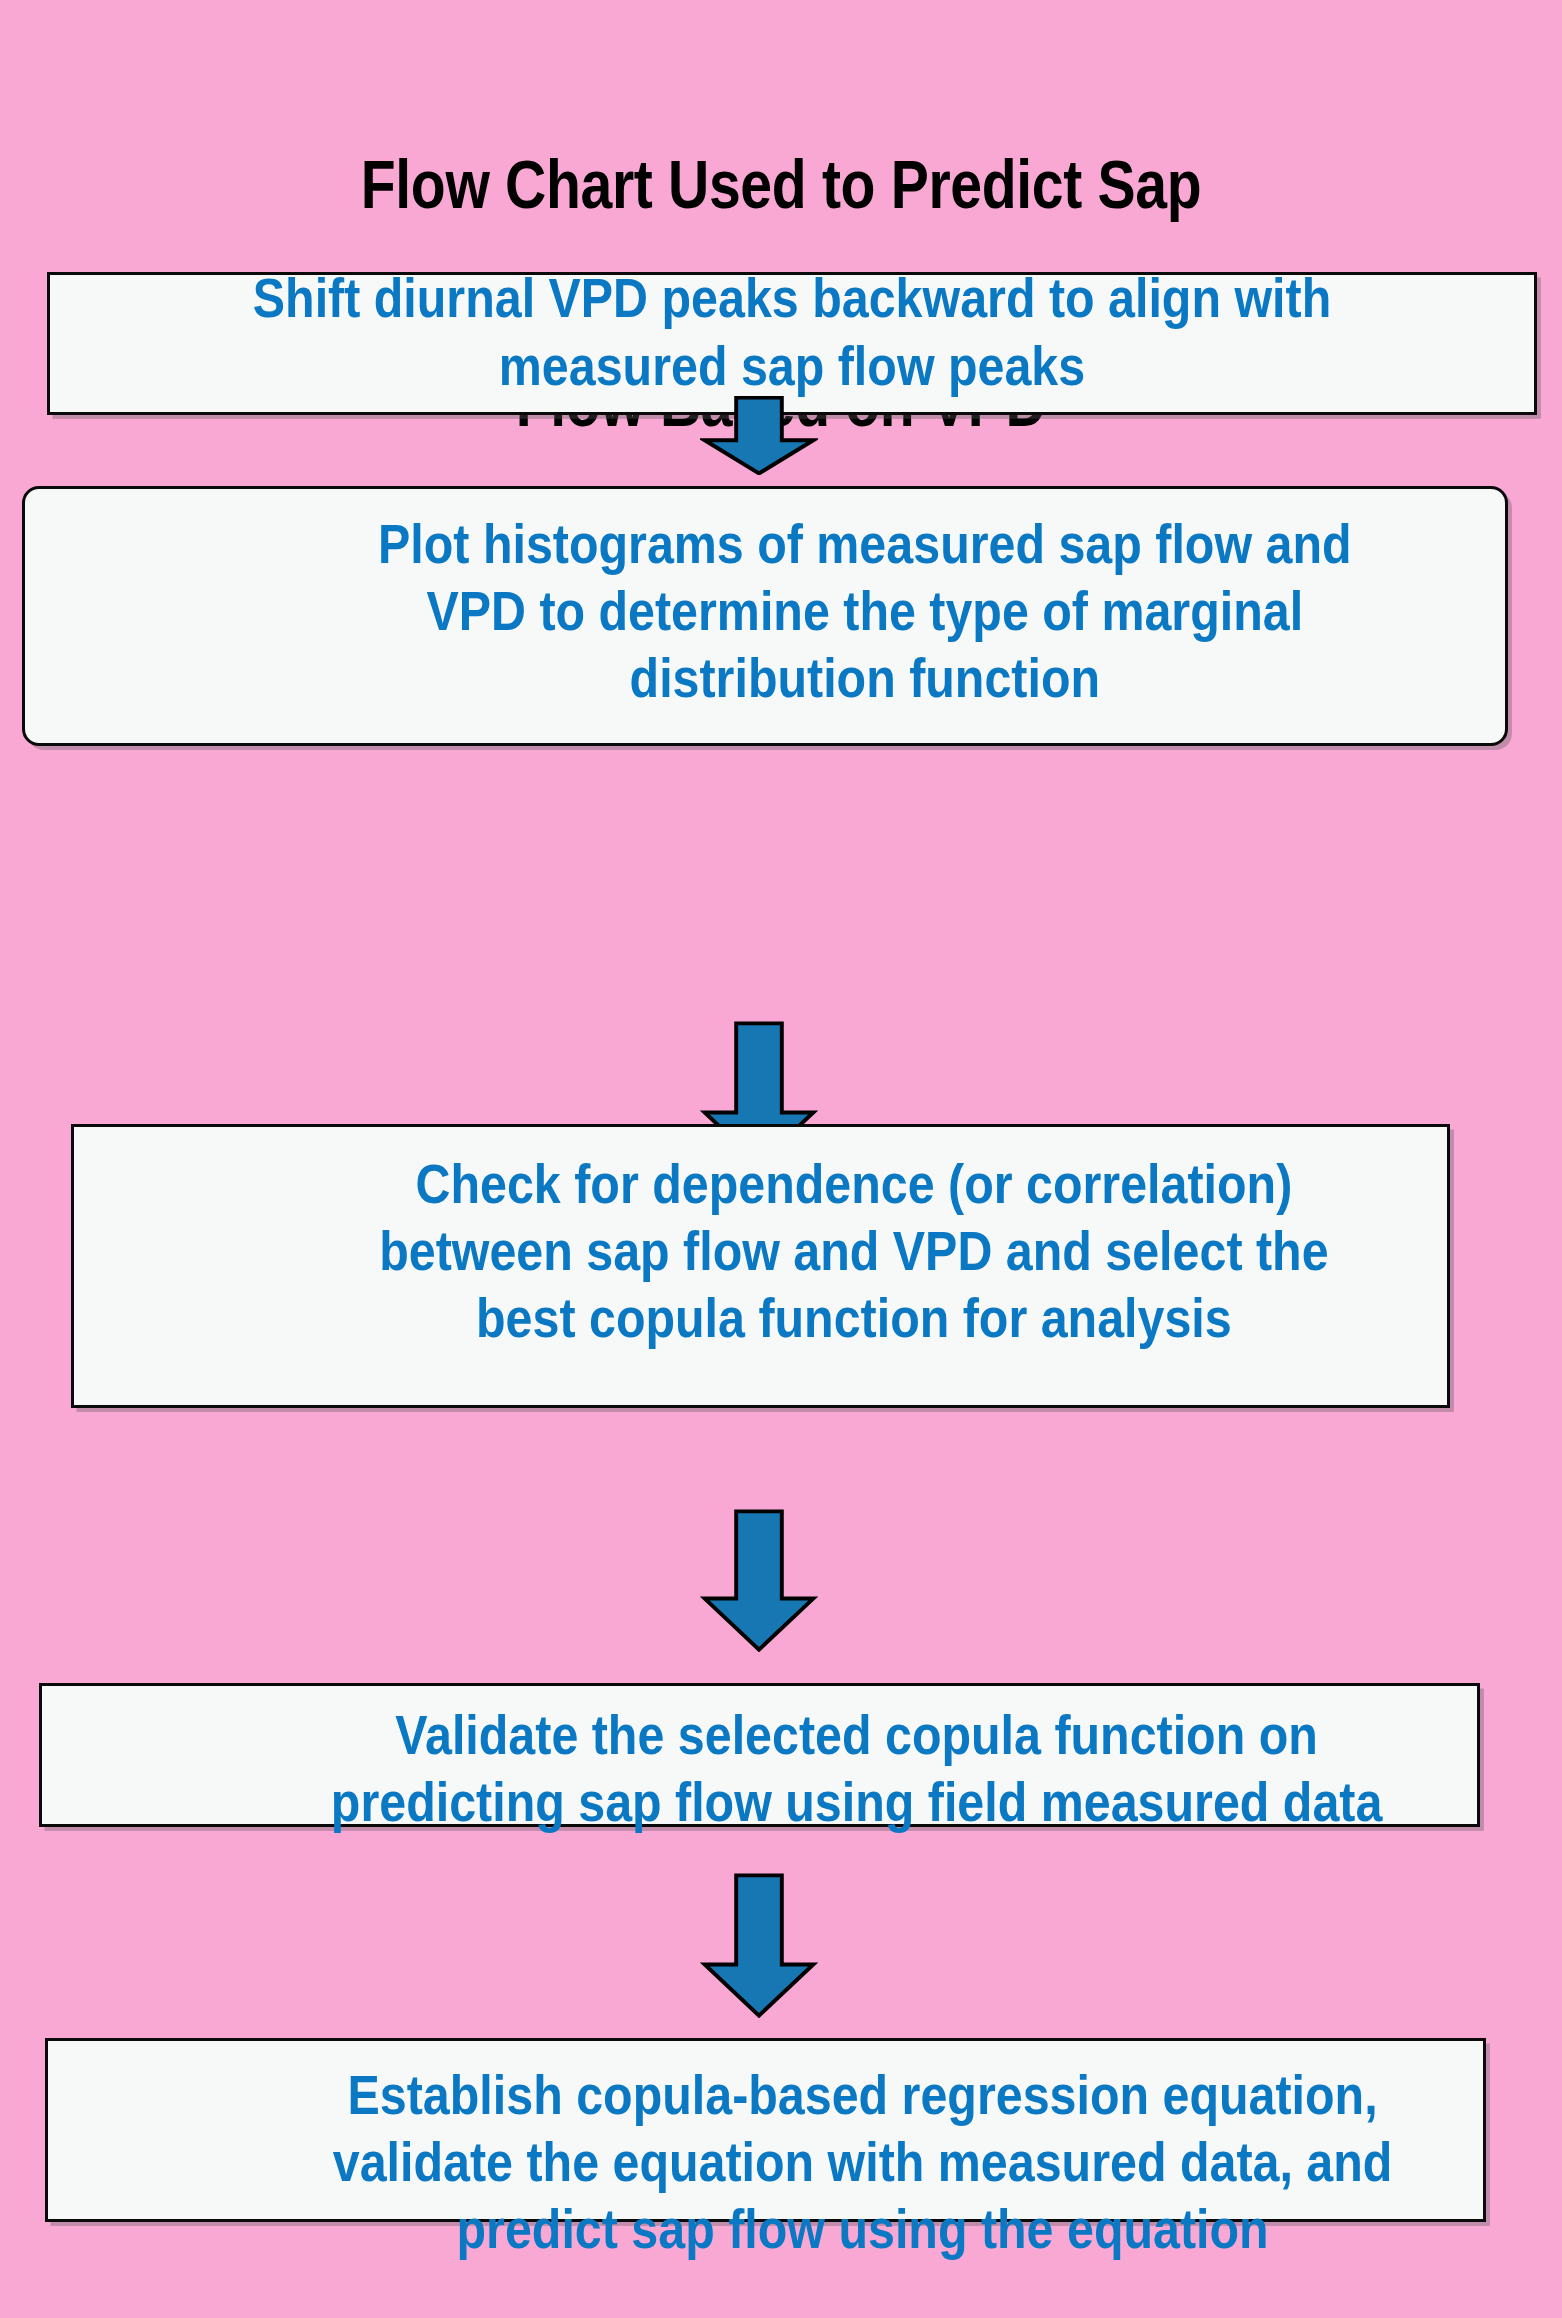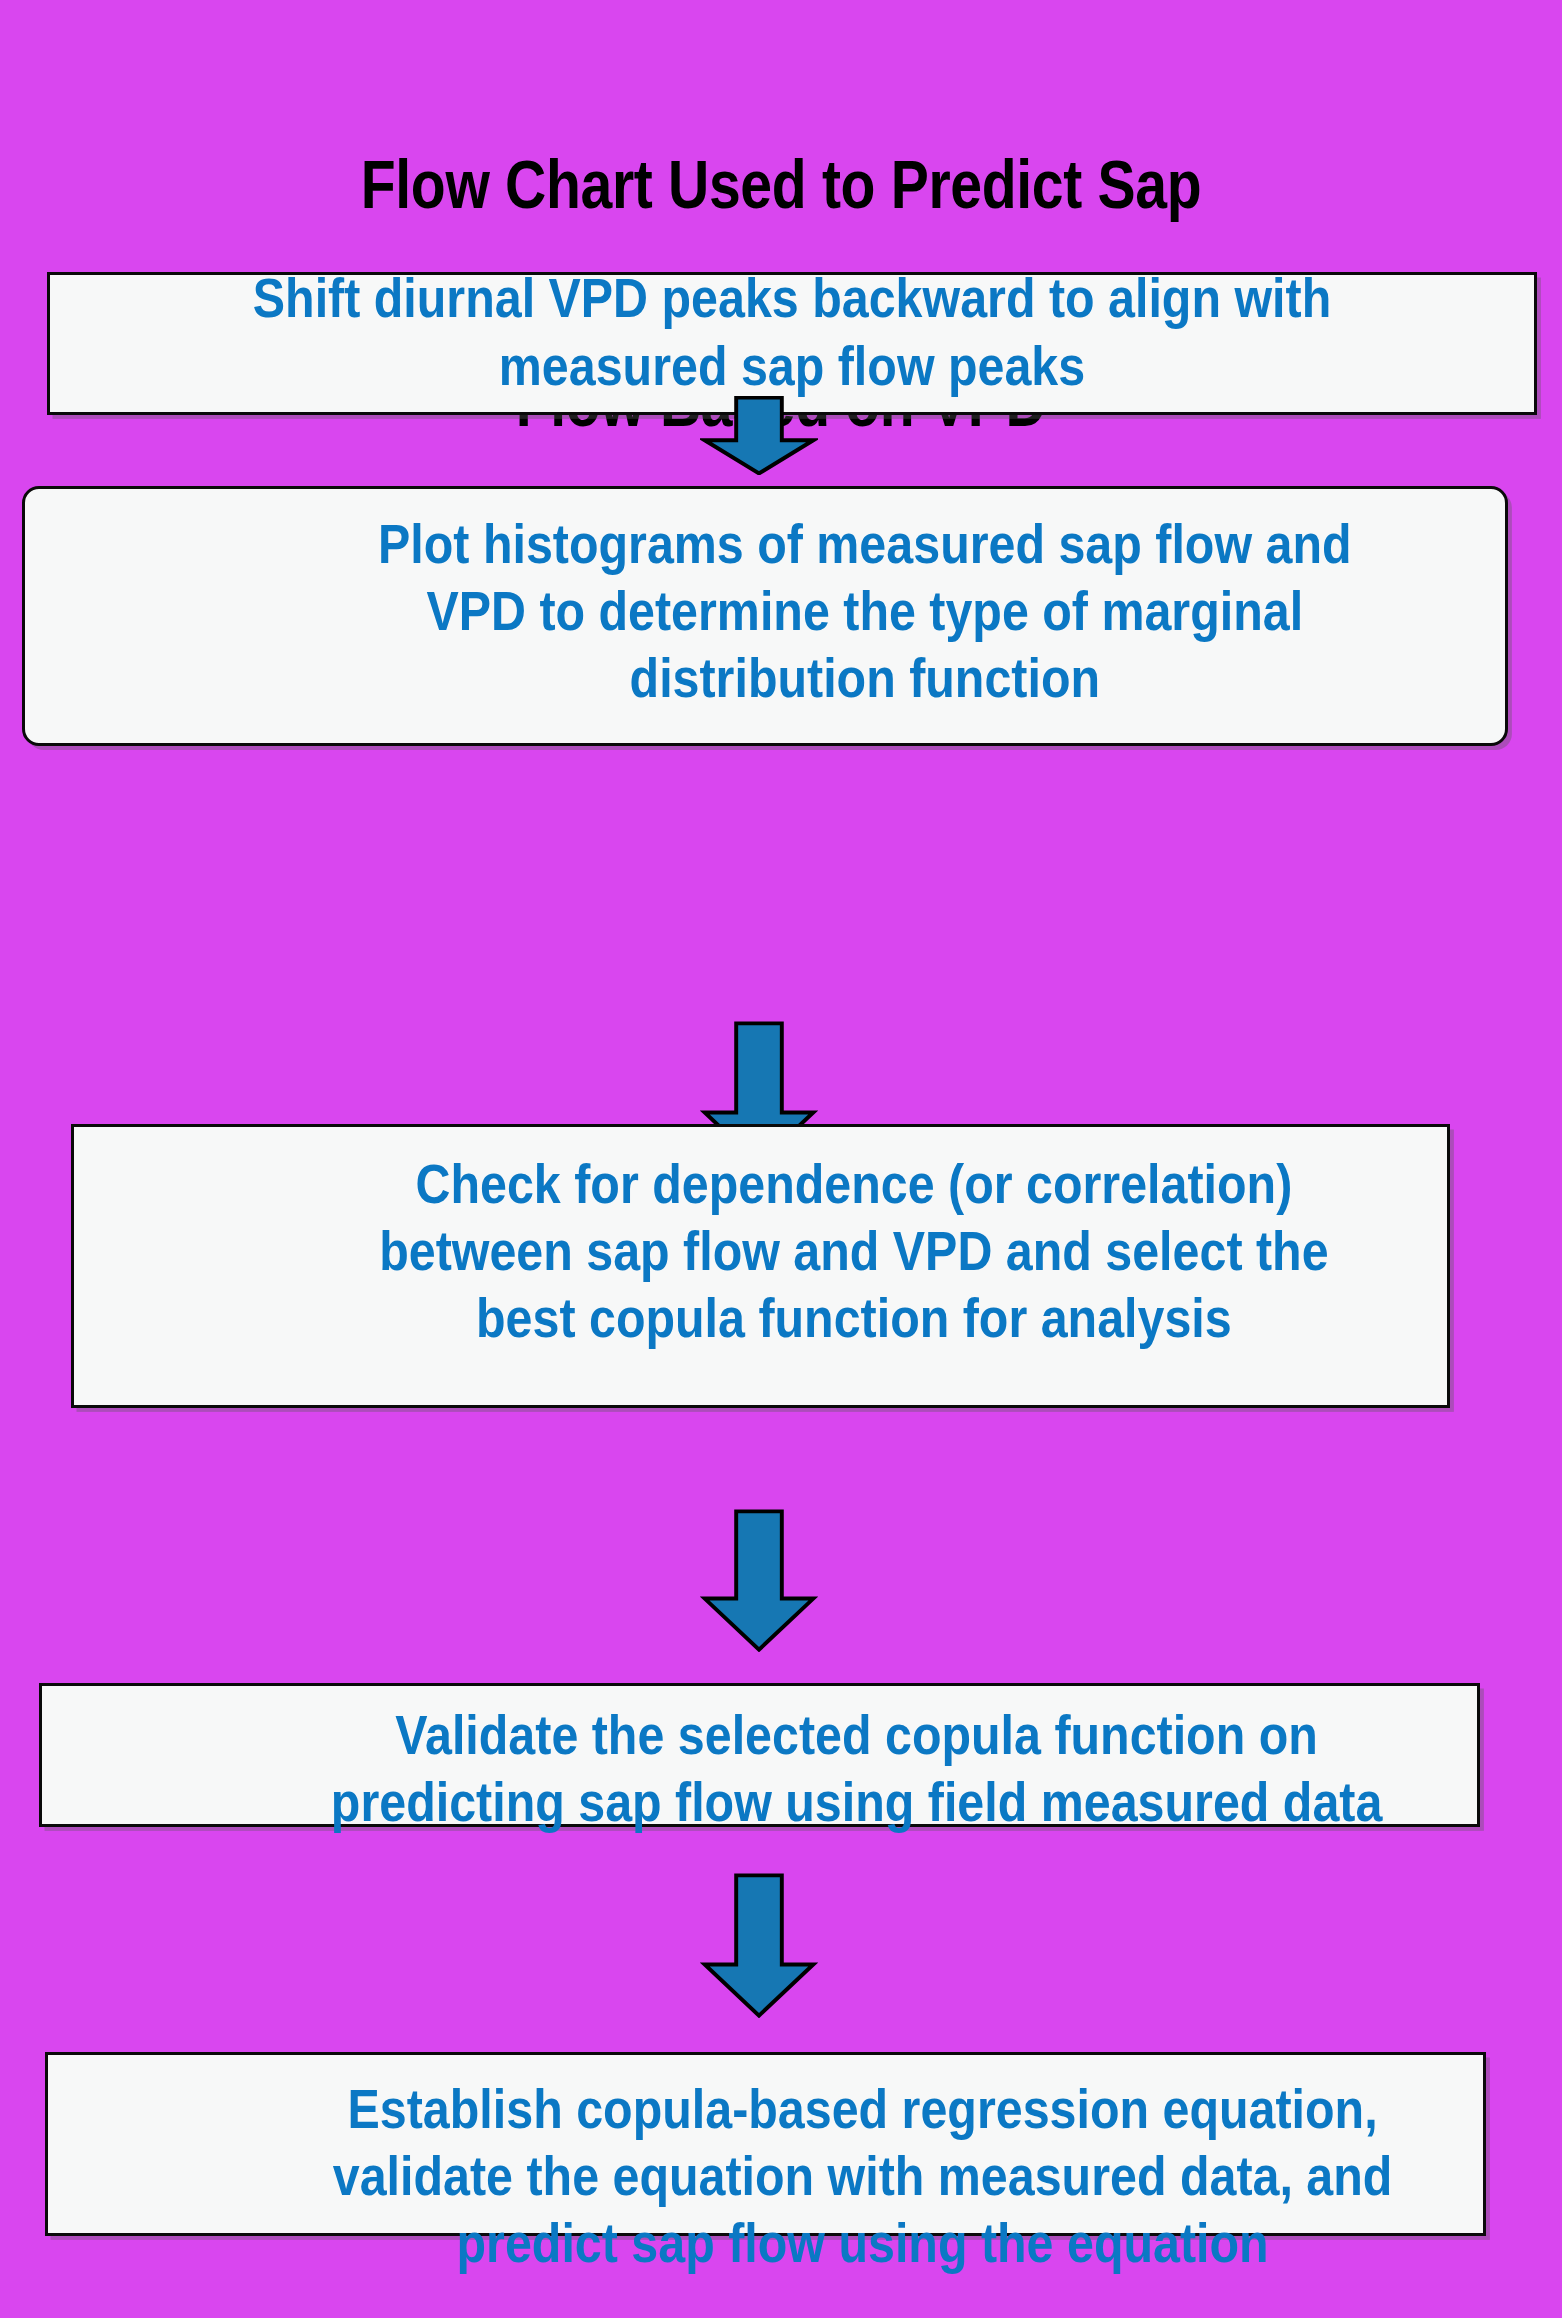--- a/index.html
+++ b/index.html
@@ -13,21 +13,21 @@
     position: relative;
     font-family: "Liberation Sans", "DejaVu Sans", sans-serif;
     overflow: hidden;
   }
 
   .canvas {
     position: absolute;
     inset: 0;
     width: 1562px;
     height: 2319px;
-    background: #d946ef;
+    background: #f9a8d4;
   }
 
   
   .title {
     position: absolute;
     left: 0;
     top: 14px;
     width: 1562px;
     text-align: center;
     color: #000000;
@@ -76,21 +76,21 @@
 
   #node-3 { left: 71px;  top: 1124px; width: 1379px; height: 284px;
             display: block; }
   #node-3 .node-text { margin: 23.6px auto 0; }
 
   #node-4 { left: 39px;  top: 1683px; width: 1441px; height: 144px;
             display: block; }
   #node-4 .node-text { margin: 15.8px auto 0; }
 
   #node-5 { left: 45px;  top: 2038px; width: 1441px; height: 184px;
-            display: block; margin-top: 14px; }
+            display: block; }
   #node-5 .node-text { margin: 20.5px auto 0; }
 
   
   .arrow {
     position: absolute;
     left: 700px;
     width: 118px;
   }
   .arrow svg { display: block; width: 100%; height: 100%; }
 

